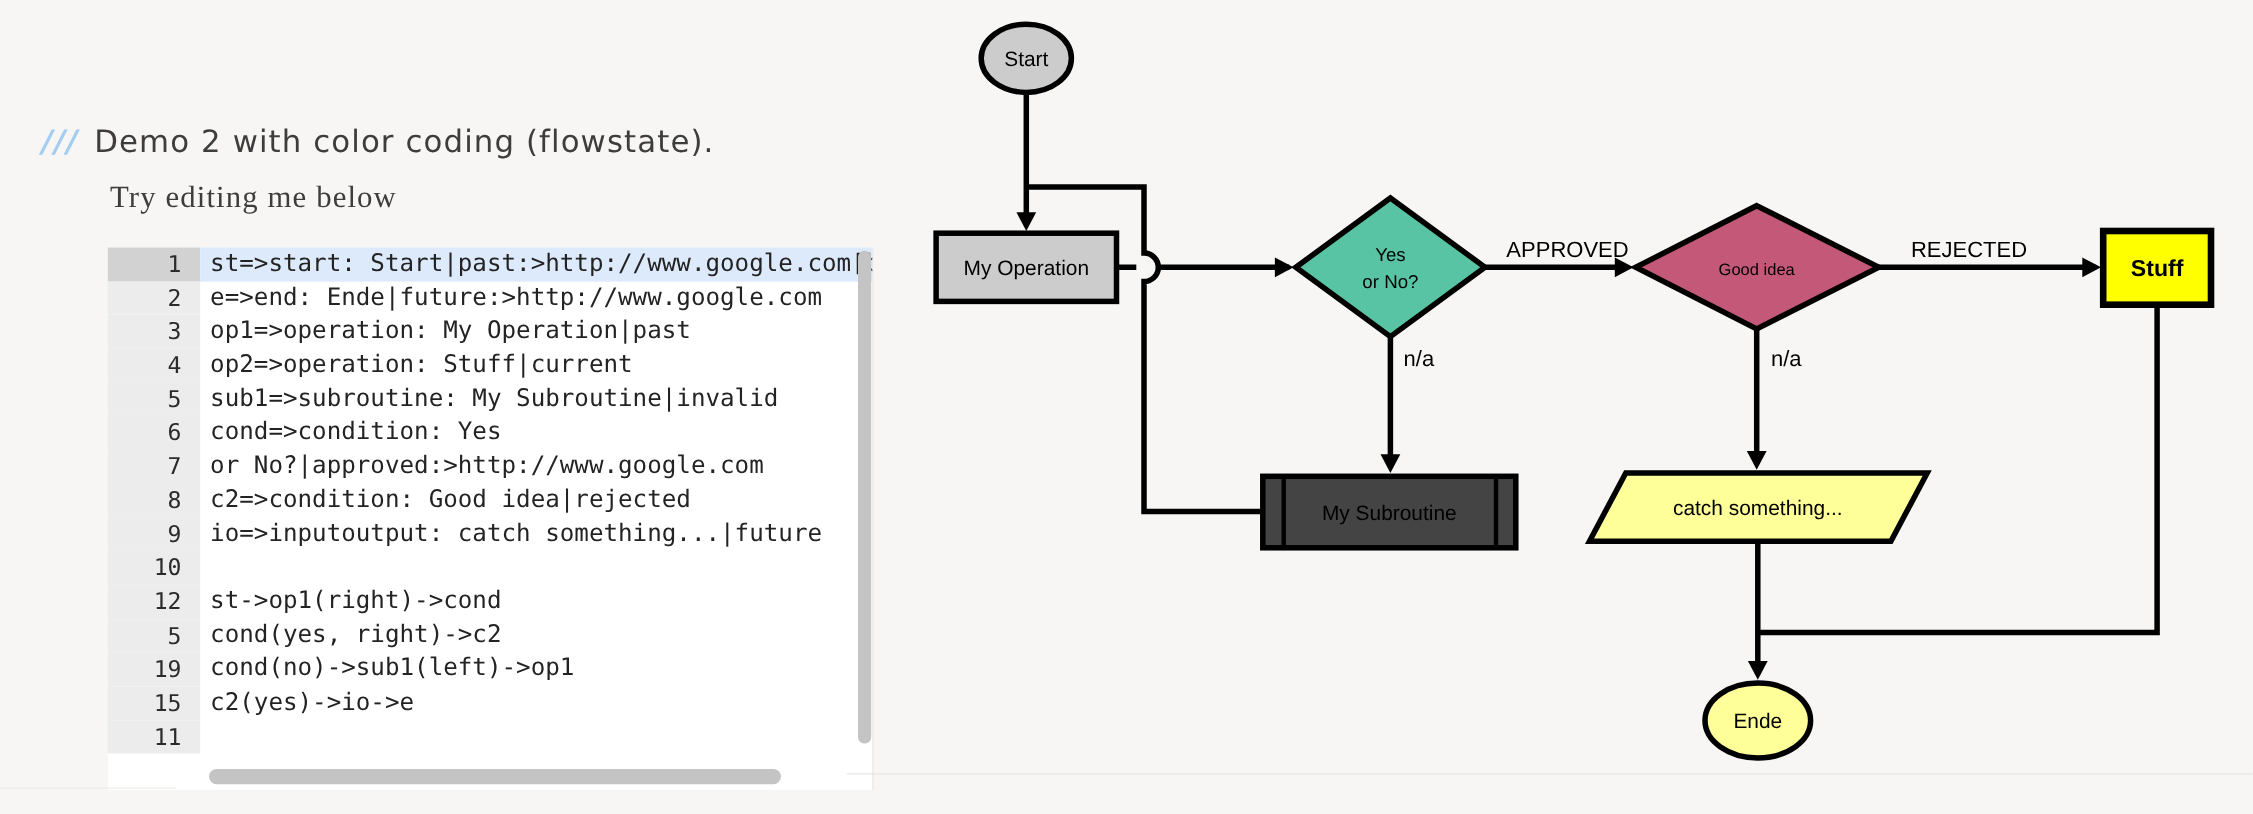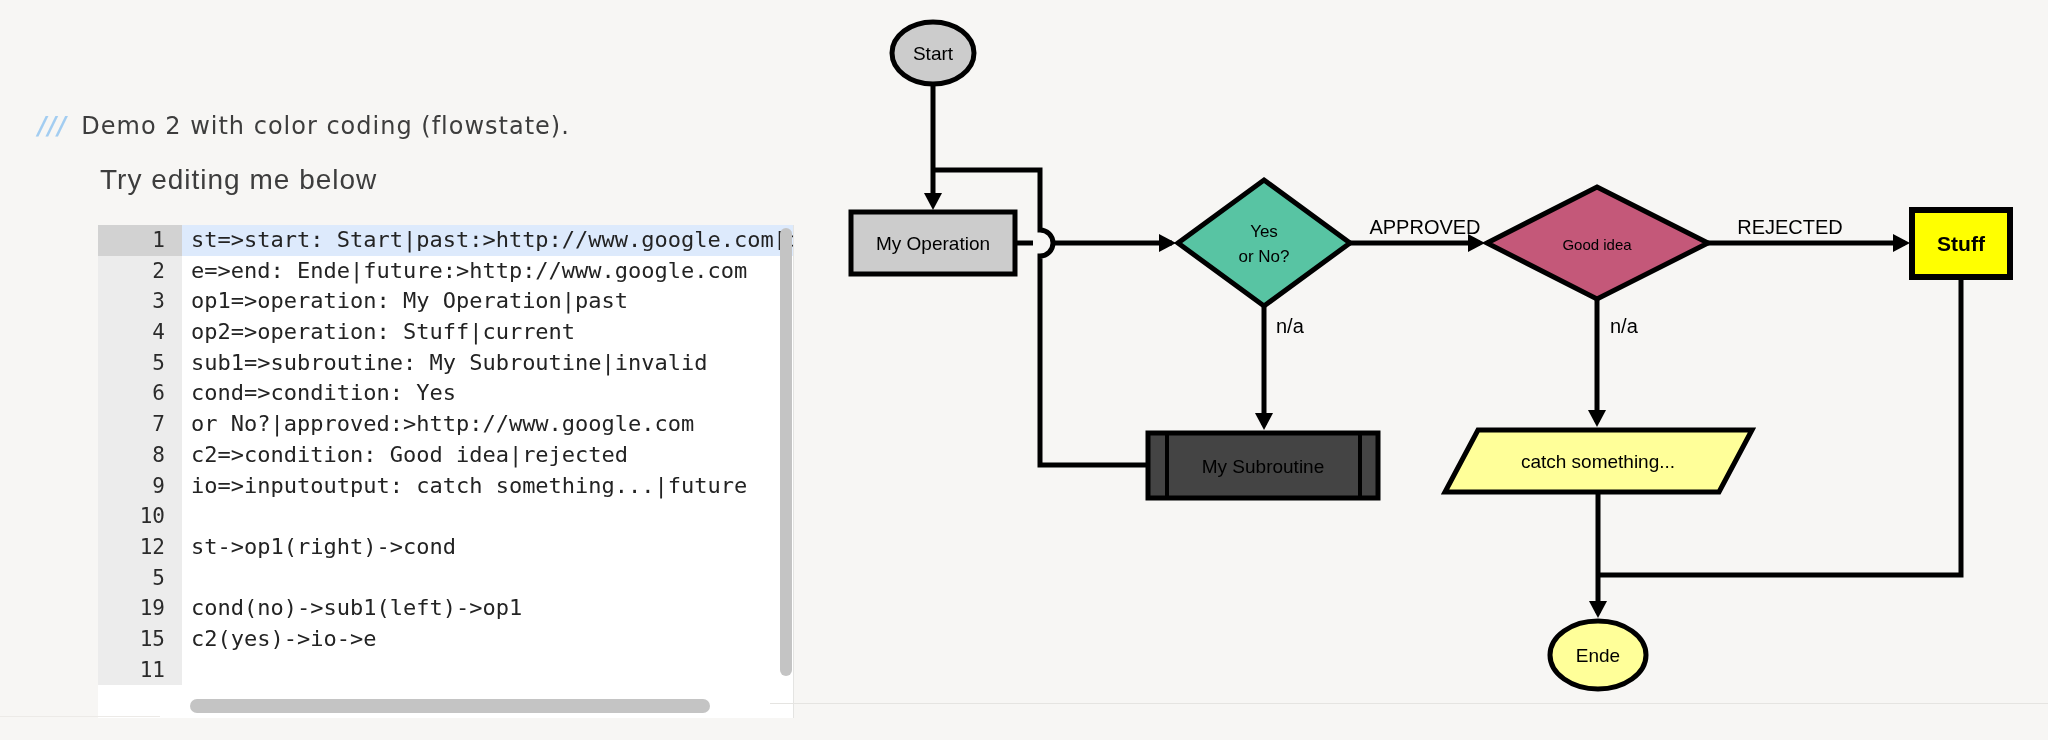--- a/index.html
+++ b/index.html
@@ -8,27 +8,27 @@
     position:relative;
     background:#f7f6f4;
     font-family:"Liberation Sans", sans-serif;
     overflow:hidden;
   }
 
   
   .hdr {
     position:absolute; left:38px; top:112px;
     font-family:"DejaVu Sans", sans-serif;
-    font-size:24px; letter-spacing:1px; color:#3d3d3d;
+    font-size:28px; letter-spacing:1px; color:#3d3d3d;
     white-space:nowrap;
   }
   .hdr .slashes { color:#a3cdf1; font-style:italic; font-weight:bold; padding-right:14px; }
   .hdr-sub {
     position:absolute; left:100px; top:164px;
-    font-family:Liberation Sans, sans-serif;
+    font-family:Liberation Serif, serif;
     font-size:28px; letter-spacing:1px; color:#3d3d3d;
     white-space:nowrap;
   }
 
   
   .editor {
     position:absolute; left:98px; top:225px; width:696px; height:493px;
     background:#ffffff; border-right:1px solid #e4e4e2;
   }
   .ed-row { display:flex; height:30.7px; line-height:30.7px; }
@@ -106,20 +106,21 @@
   <div class="ed-row">
     <div class="gutter-cell">10</div>
     <div class="code-cell"></div>
   </div>
   <div class="ed-row">
     <div class="gutter-cell">12</div>
     <div class="code-cell">st-&gt;op1(right)-&gt;cond</div>
   </div>
   <div class="ed-row">
     <div class="gutter-cell">5</div>
+    <div class="code-cell">cond(yes, right)-&gt;c2</div>
   </div>
   <div class="ed-row">
     <div class="gutter-cell">19</div>
     <div class="code-cell">cond(no)-&gt;sub1(left)-&gt;op1</div>
   </div>
   <div class="ed-row">
     <div class="gutter-cell">15</div>
     <div class="code-cell">c2(yes)-&gt;io-&gt;e</div>
   </div>
   <div class="ed-row">

